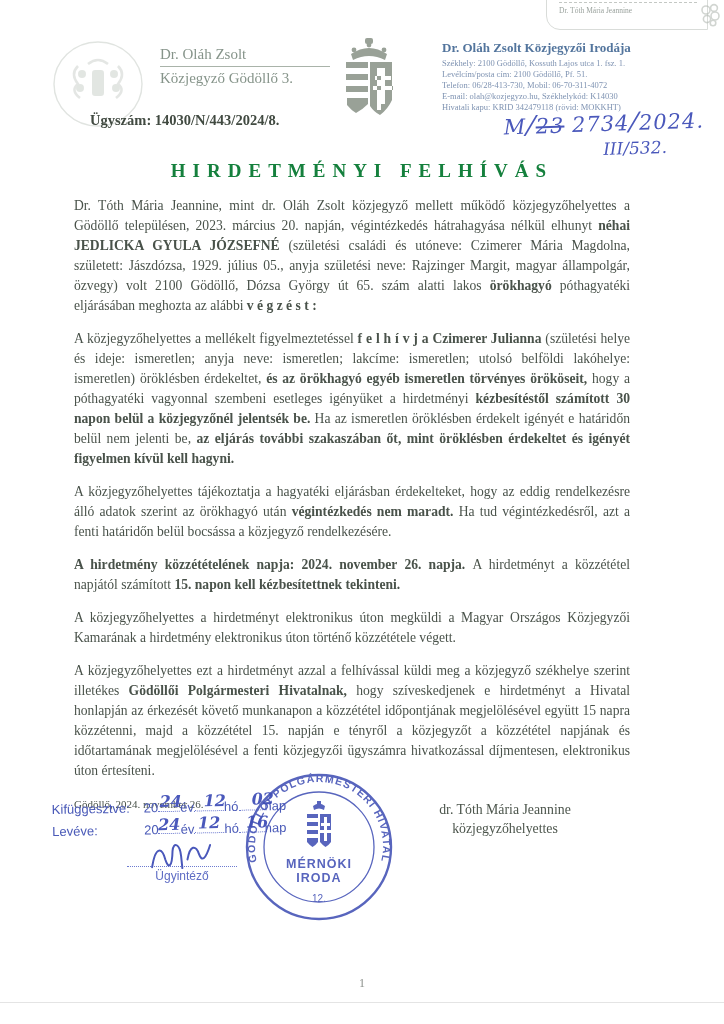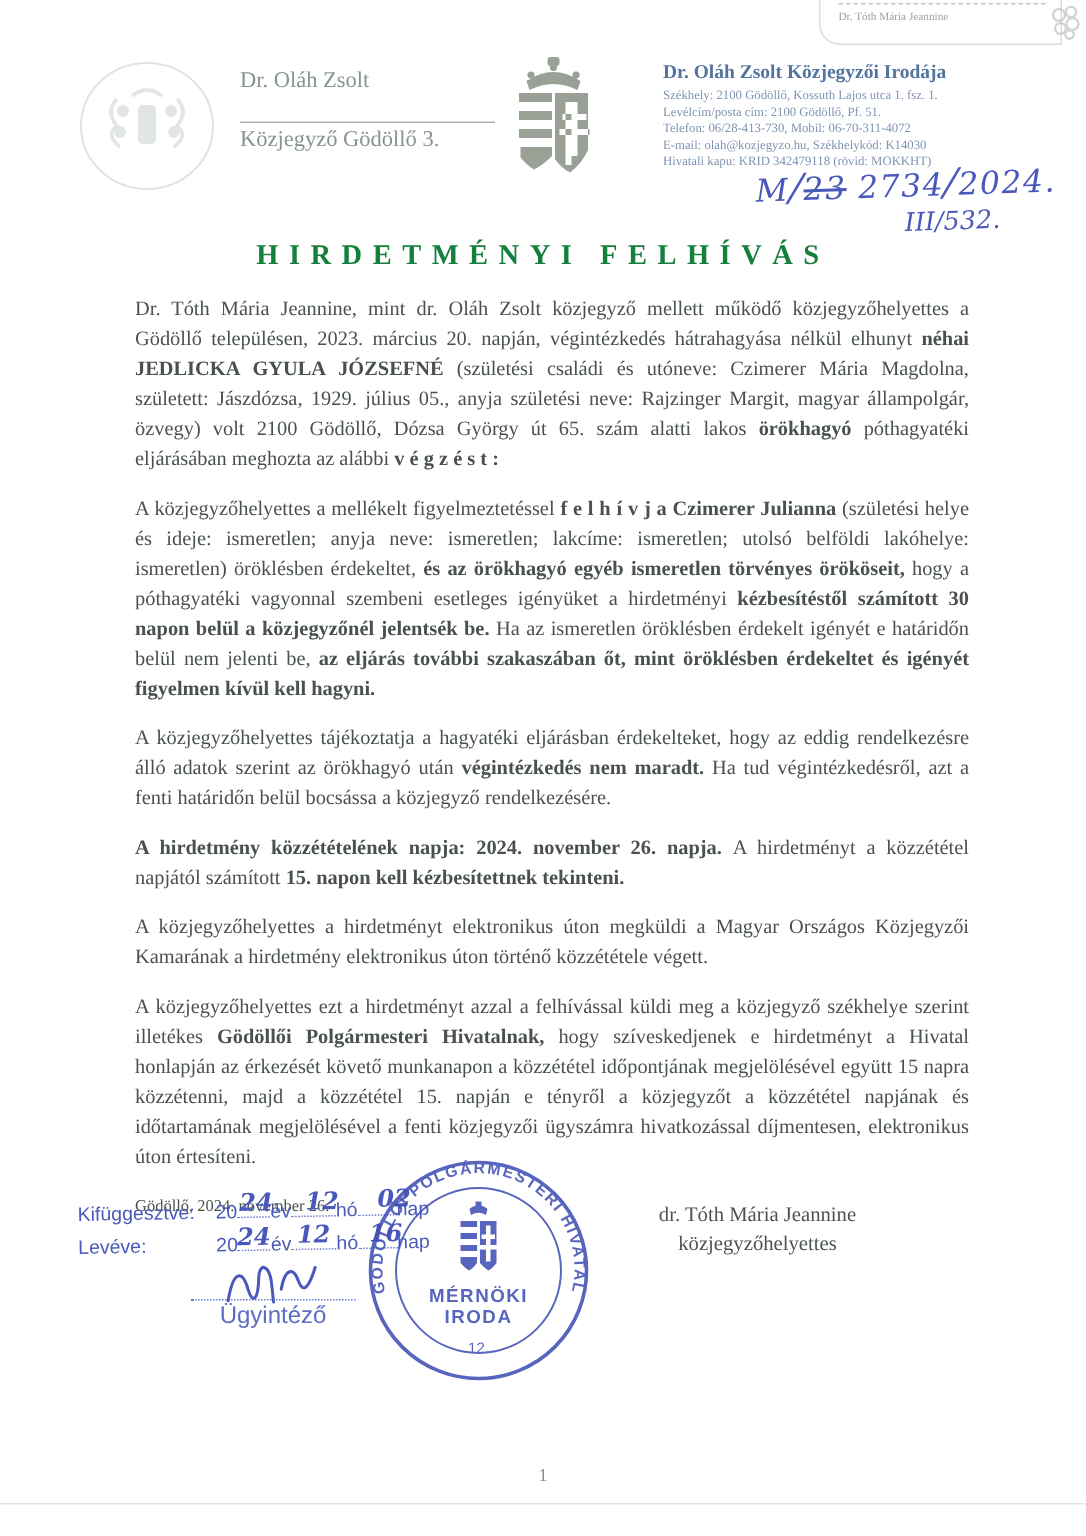--- a/index.html
+++ b/index.html
@@ -4,21 +4,21 @@
 <style>
   html,body{margin:0;padding:0;}
   body{background:#ffffff;width:724px;height:1024px;position:relative;overflow:hidden;
        font-family:"Liberation Serif","DejaVu Serif",serif;color:#49524a;}
   .page{position:absolute;inset:0;background:#fff;}
 
   
   .hdr{position:absolute;top:0;left:0;right:0;height:200px;}
   .seal-left{position:absolute;left:52px;top:40px;width:92px;height:88px;opacity:.55;}
   .notary-id{position:absolute;left:160px;top:46px;width:170px;color:#86948a;font-size:15px;}
-  .notary-id .nm{padding-bottom:18px;border-bottom:1px solid #a9b3a9;}
+  .notary-id .nm{padding-bottom:3px;border-bottom:1px solid #a9b3a9;}
   .notary-id .tt{padding-top:3px;}
   .coa-center{position:absolute;left:338px;top:36px;width:62px;height:86px;}
   .office{position:absolute;right:22px;top:40px;width:260px;text-align:left;color:#7f93b2;}
   .office .ot{font-size:13px;font-weight:bold;color:#53759d;margin-bottom:2px;}
   .office .ol{font-size:8.5px;line-height:11px;}
   .corner-box{position:absolute;right:16px;top:-8px;width:160px;height:36px;
       border:1px solid #d9dcd9;border-radius:0 0 0 14px;background:#fff;}
   .corner-box .dash{margin:9px 10px 1px 12px;border-top:1px dashed #c4c8c4;}
   .corner-box .cb-name{font-size:7.5px;color:#9aa29d;padding:2px 0 0 12px;}
   .corner-orn{position:absolute;right:2px;top:2px;width:24px;height:26px;opacity:.6;}
@@ -28,37 +28,37 @@
   .hw-ref .l1{font-size:21px;letter-spacing:1px;}
   .hw-ref .l1 .sl{font-size:25px;font-style:normal;display:inline-block;transform:skewX(-18deg);}
   .hw-ref .strike{text-decoration:line-through;}
   .hw-ref .l2{font-size:17px;margin-top:2px;margin-right:38px;}
 
   .case-no{position:absolute;left:90px;top:112px;font-size:14.5px;font-weight:bold;color:#414a41;}
 
   
   .doc-title{position:absolute;left:0;right:0;top:160px;text-align:center;
       font-size:19px;font-weight:bold;letter-spacing:7px;color:#15803d;}
-  .body-text{position:absolute;left:90px;top:196px;width:556px;font-size:13.6px;
+  .body-text{position:absolute;left:74px;top:196px;width:556px;font-size:13.6px;
       line-height:20px;text-align:justify;}
   .body-text p{margin:0 0 13px 0;}
   .body-text .b{font-weight:bold;}
   .date-line{margin-top:6px;font-size:11px;}
 
   
   .posting{position:absolute;left:52px;top:800px;width:230px;color:#4a5ab8;font-size:13px;
       font-family:"Liberation Sans",sans-serif;transform:rotate(-1deg);}
   .posting .row{position:relative;height:22px;white-space:nowrap;}
   .posting .lbl{display:inline-block;width:92px;}
   .posting .dots{display:inline-block;border-bottom:1.2px dotted #6d7bd0;height:11px;}
   .posting .hw{position:absolute;font-size:16px;font-weight:bold;}
   .sig-block{position:absolute;left:122px;top:838px;width:120px;text-align:center;color:#4a5ab8;}
   .sig-scribble{width:70px;height:34px;margin:0 auto -6px auto;display:block;transform:rotate(-6deg);}
   .sig-dotline{border-bottom:1.5px dotted #6d7bd0;width:110px;margin:0 auto;}
-  .sig-role{font-size:16px;font-family:"Liberation Sans",sans-serif;color:#5e6cc4;margin-top:2px;}
+  .sig-role{font-size:12px;font-family:"Liberation Sans",sans-serif;color:#5e6cc4;margin-top:2px;}
 
   .stamp{position:absolute;left:243px;top:768px;width:152px;height:158px;opacity:.88;}
 
   .sign-right{position:absolute;left:410px;top:802px;width:190px;text-align:center;font-size:13.8px;color:#4c554c;}
   .sign-right .sr2{margin-top:3px;}
 
   .page-num{position:absolute;left:0;right:0;top:976px;text-align:center;font-size:12px;color:#8b908b;}
   .bottom-edge{position:absolute;left:0;right:0;top:1002px;border-top:1px solid #e4e4e4;}
 </style>
 </head>
@@ -134,20 +134,24 @@
     </svg>
 
     <div class="hw-ref hand">
       <div class="l1">
         <span>M</span><span class="sl">/</span><span class="strike">23</span>
         <span>2734</span><span class="sl">/</span><span>2024.</span>
       </div>
       <div class="l2">III/532.</div>
     </div>
 
+    <div class="case-no">
+      <span>Ügyszám:</span>
+      <span>14030/N/443/2024/8.</span>
+    </div>
   </div>
 
   <div class="doc-title">HIRDETMÉNYI FELHÍVÁS</div>
 
   <div class="body-text">
       <p><span>Dr. Tóth Mária Jeannine, mint dr. Oláh Zsolt közjegyző mellett működő közjegyzőhelyettes a Gödöllő településen, 2023. március 20. napján, végintézkedés hátrahagyása nélkül elhunyt </span><span class="b">néhai JEDLICKA GYULA JÓZSEFNÉ </span><span>(születési családi és utóneve: Czimerer Mária Magdolna, született: Jászdózsa, 1929. július 05., anyja születési neve: Rajzinger Margit, magyar állampolgár, özvegy) volt 2100 Gödöllő, Dózsa György út 65. szám alatti lakos </span><span class="b">örökhagyó </span><span>póthagyatéki eljárásában meghozta az alábbi </span><span class="b">v é g z é s t :</span></p>
       <p><span>A közjegyzőhelyettes a mellékelt figyelmeztetéssel </span><span class="b">f e l h í v j a   Czimerer Julianna </span><span>(születési helye és ideje: ismeretlen; anyja neve: ismeretlen; lakcíme: ismeretlen; utolsó belföldi lakóhelye: ismeretlen) öröklésben érdekeltet,  </span><span class="b">és az örökhagyó egyéb ismeretlen törvényes örököseit, </span><span>hogy a póthagyatéki vagyonnal szembeni esetleges igényüket a hirdetményi </span><span class="b">kézbesítéstől számított 30 napon belül a közjegyzőnél jelentsék be. </span><span>Ha az ismeretlen öröklésben érdekelt igényét e határidőn belül nem jelenti be, </span><span class="b">az eljárás további szakaszában őt, mint öröklésben érdekeltet és igényét figyelmen kívül kell hagyni.</span></p>
       <p><span>A közjegyzőhelyettes tájékoztatja a hagyatéki eljárásban érdekelteket, hogy az eddig rendelkezésre álló adatok szerint az örökhagyó után </span><span class="b">végintézkedés nem maradt. </span><span>Ha tud végintézkedésről, azt a fenti határidőn belül bocsássa a közjegyző rendelkezésére.</span></p>
       <p><span class="b">A hirdetmény közzétételének napja: 2024. november 26. napja. </span><span>A hirdetményt a közzététel napjától számított </span><span class="b">15. napon kell kézbesítettnek tekinteni.</span></p>
       <p><span>A közjegyzőhelyettes a hirdetményt elektronikus úton megküldi a Magyar Országos Közjegyzői Kamarának a hirdetmény elektronikus úton történő közzététele végett.</span></p>

